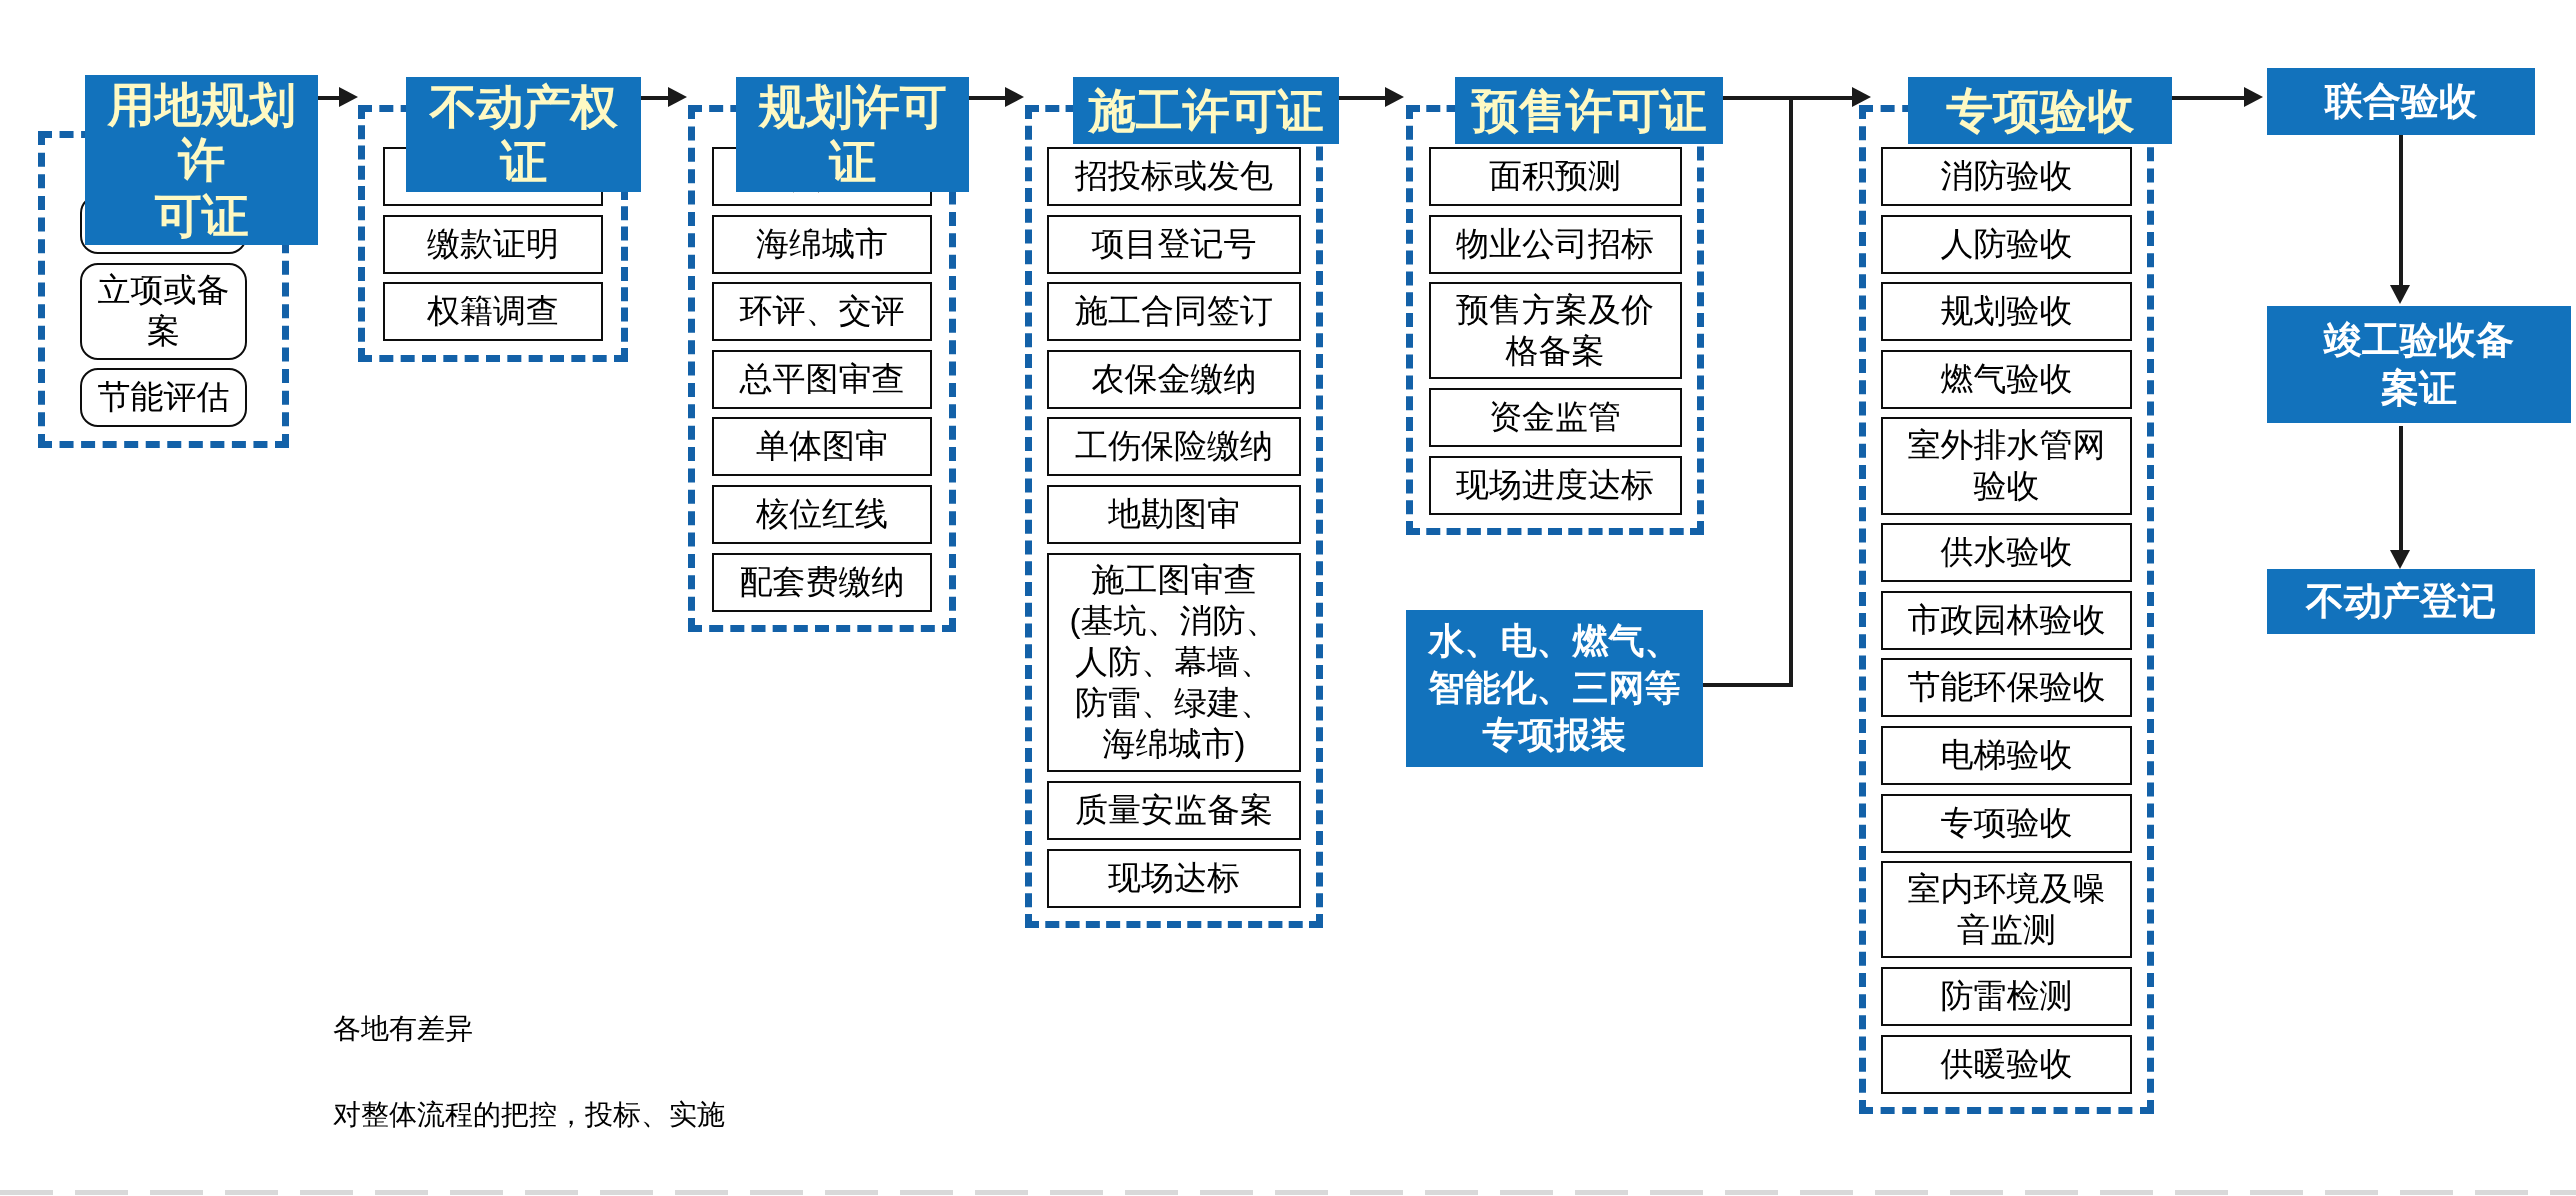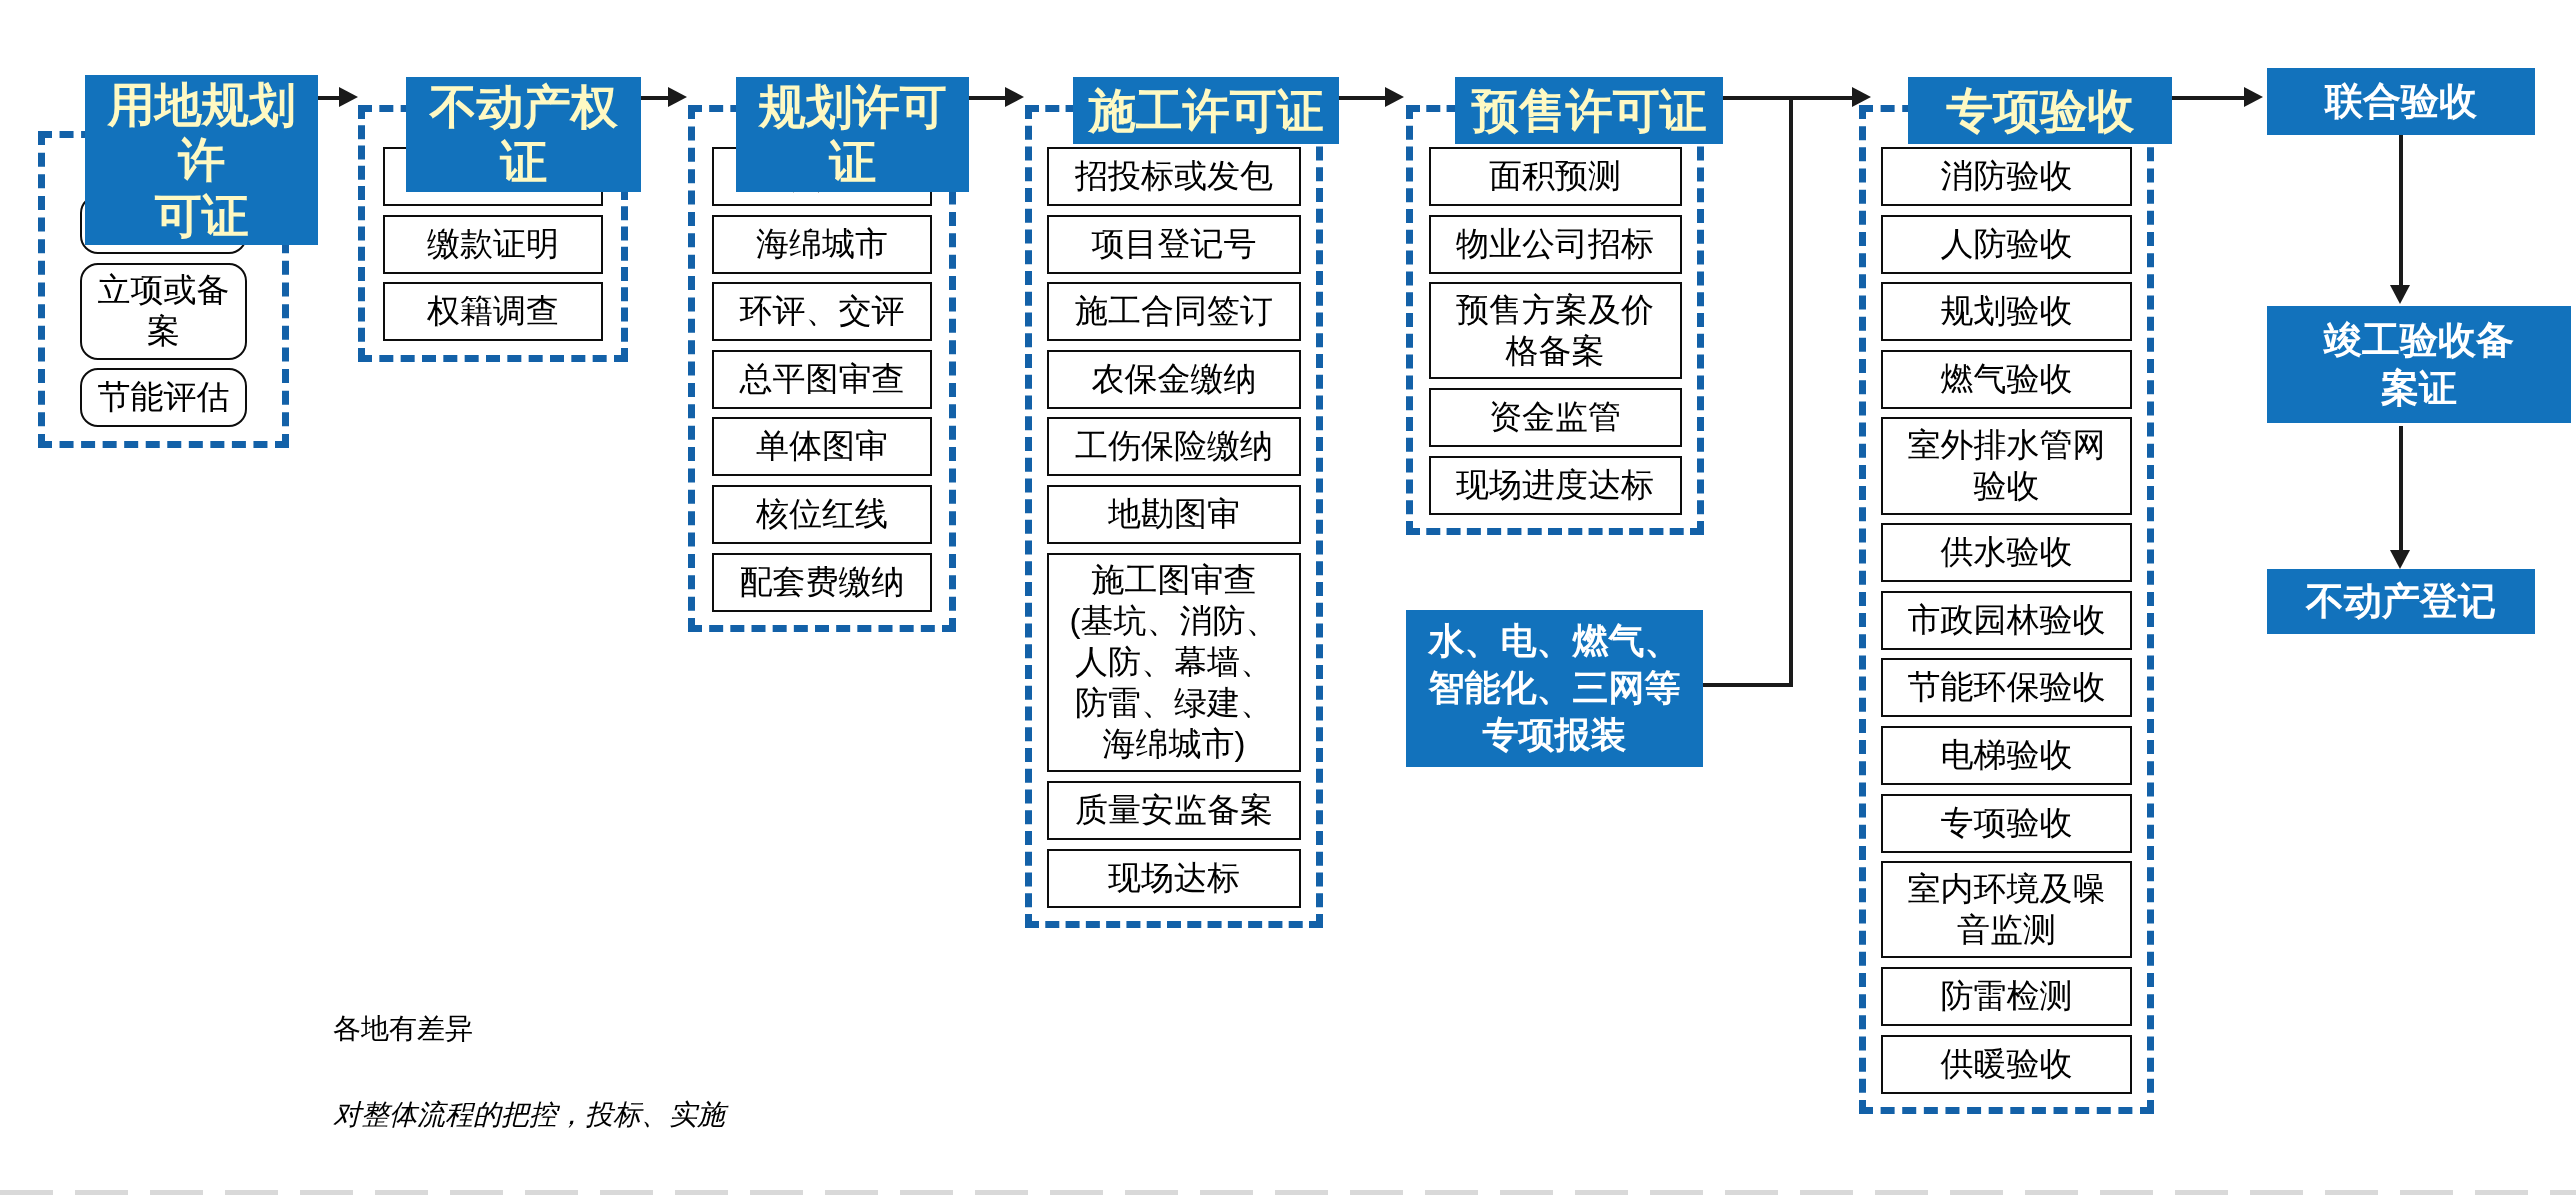--- a/index.html
+++ b/index.html
@@ -94,21 +94,21 @@
   .a5{left:1722px;top:96px;width:130px;}
   .a6{left:2154px;top:96px;width:90px;}
   .d1{left:2399px;top:135px;height:150px;}
   .d2{left:2399px;top:426px;height:124px;}
   .branch-v{left:1789px;top:98px;width:3.8px;height:589px;}
   .branch-h{left:1703px;top:683px;width:90px;height:3.8px;}
 
   
   .note{position:absolute;left:333px;color:#000;font-size:28px;line-height:1.2;white-space:nowrap;}
   .note1{top:1012px;}
-  .note2{top:1098px;font-style:italic;}
+  .note2{top:1098px;}
 
   
   .bottom-rule{
     position:absolute;left:0;top:1190px;width:2576px;height:4.8px;
     background:repeating-linear-gradient(90deg,var(--bottom-rule-grey) 0 53px,transparent 53px 75px);
   }
 </style>
 </head>
 <body>
 

